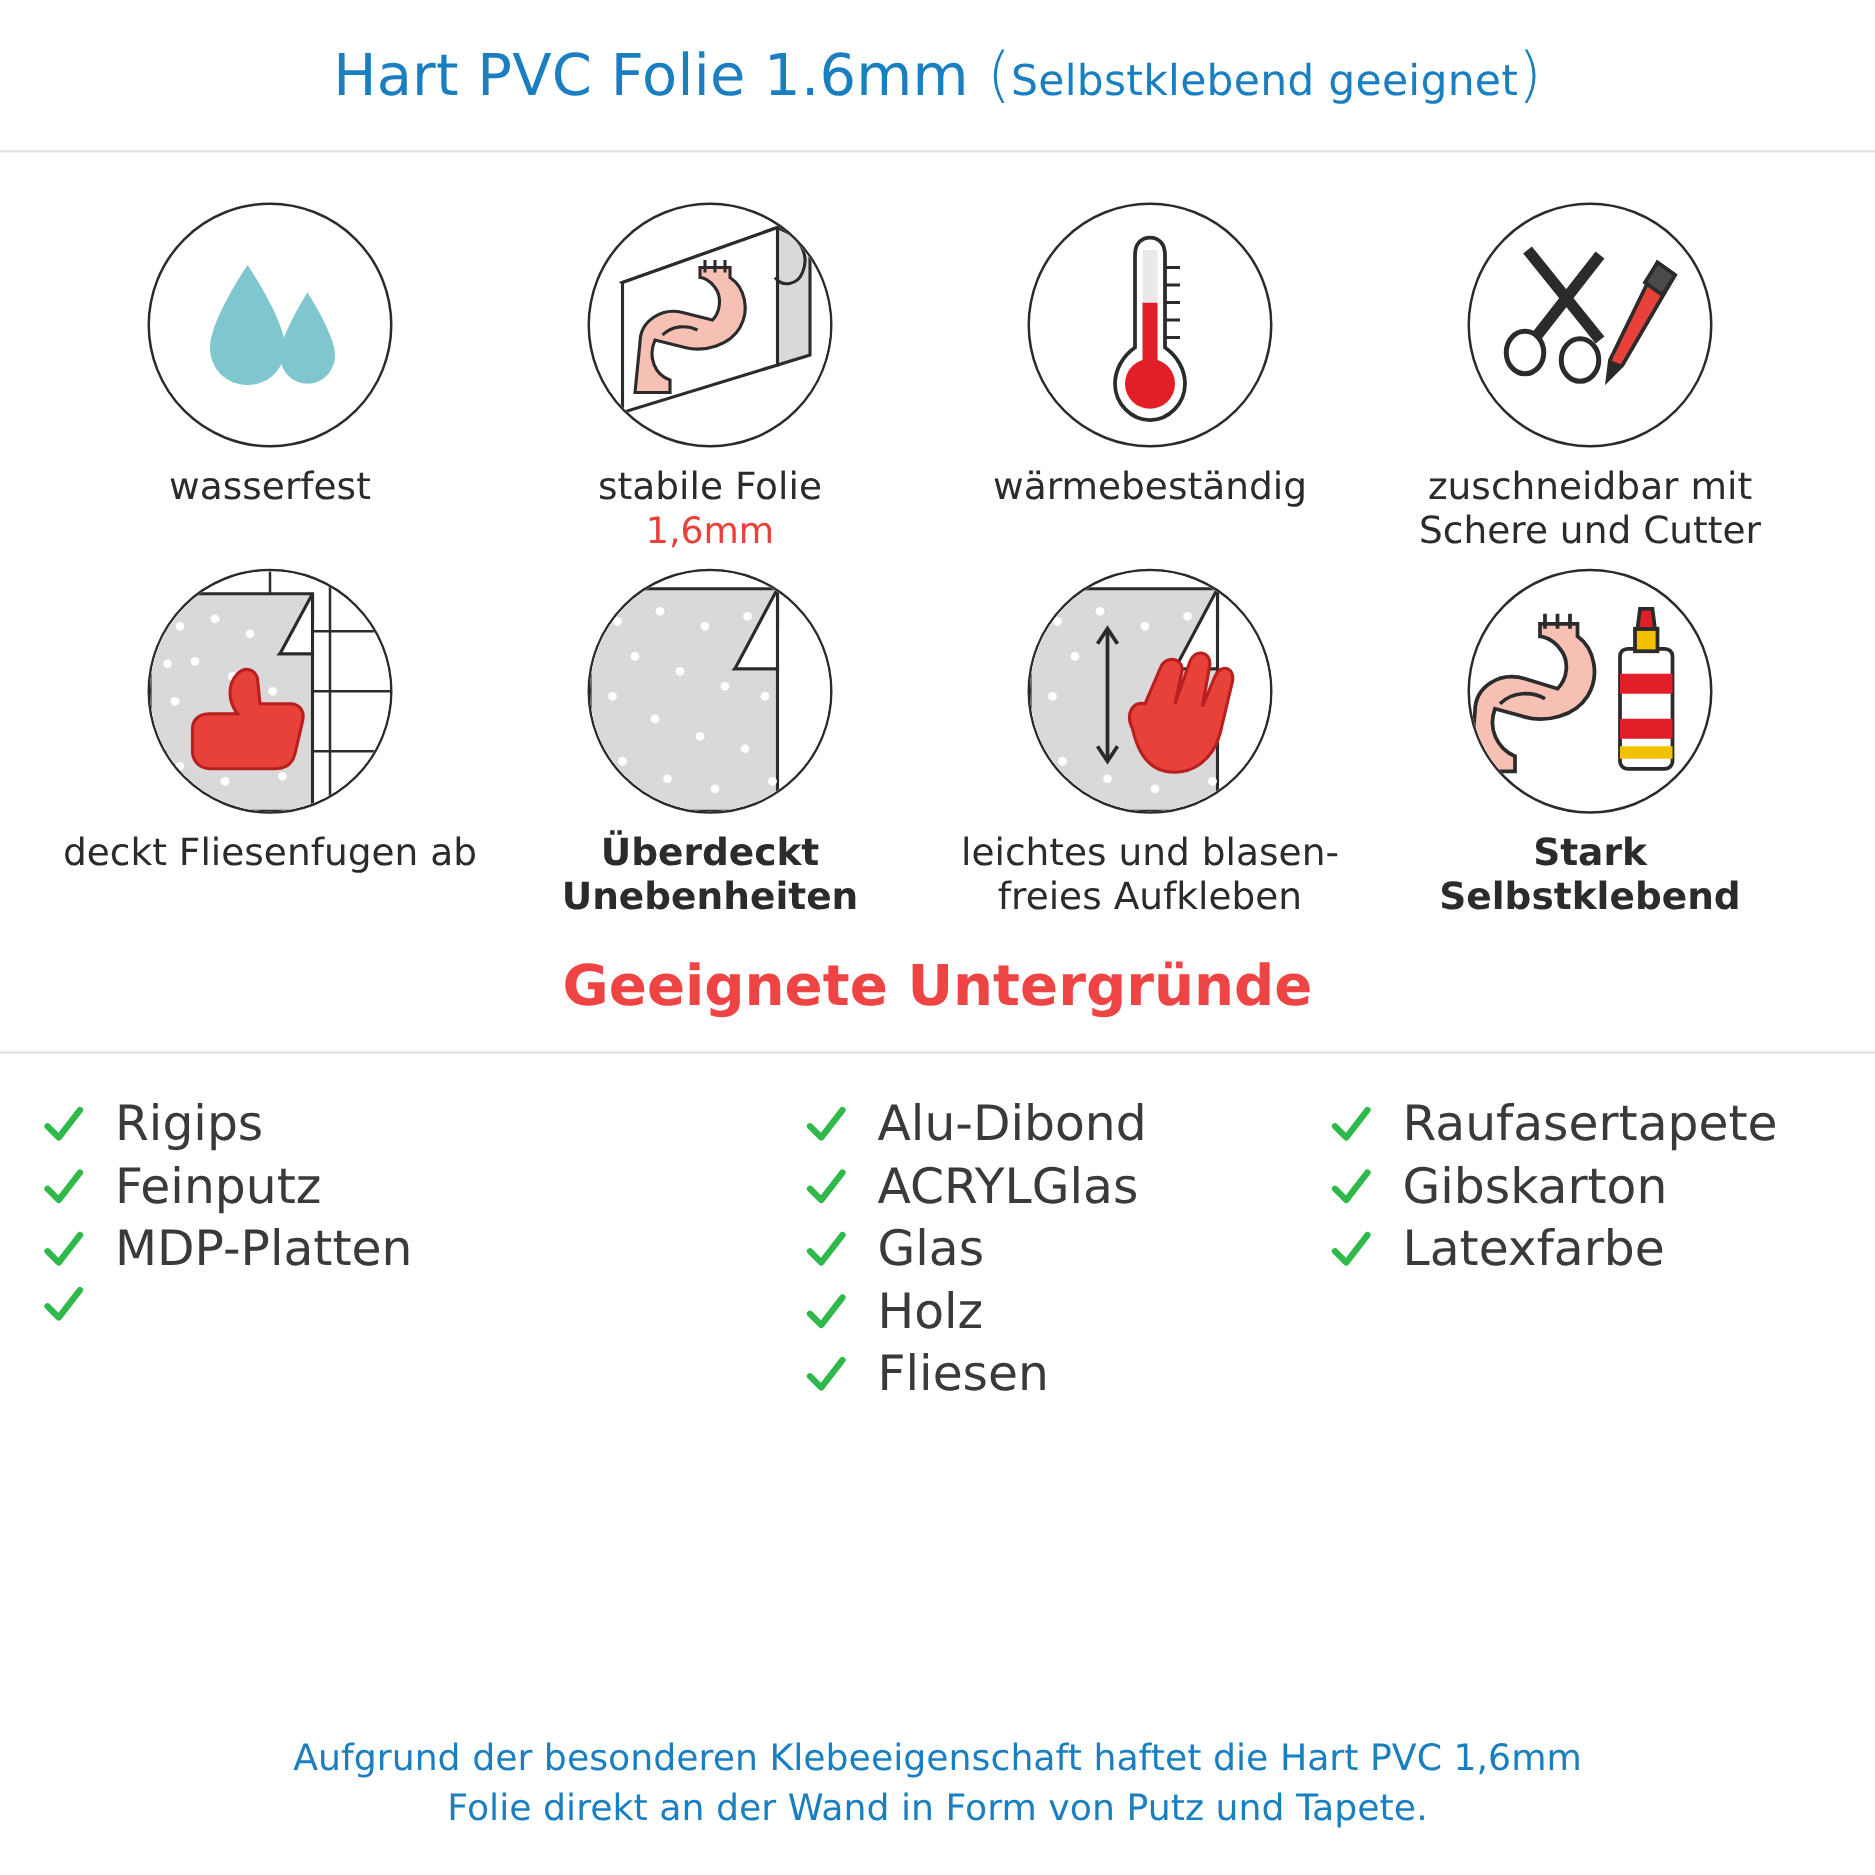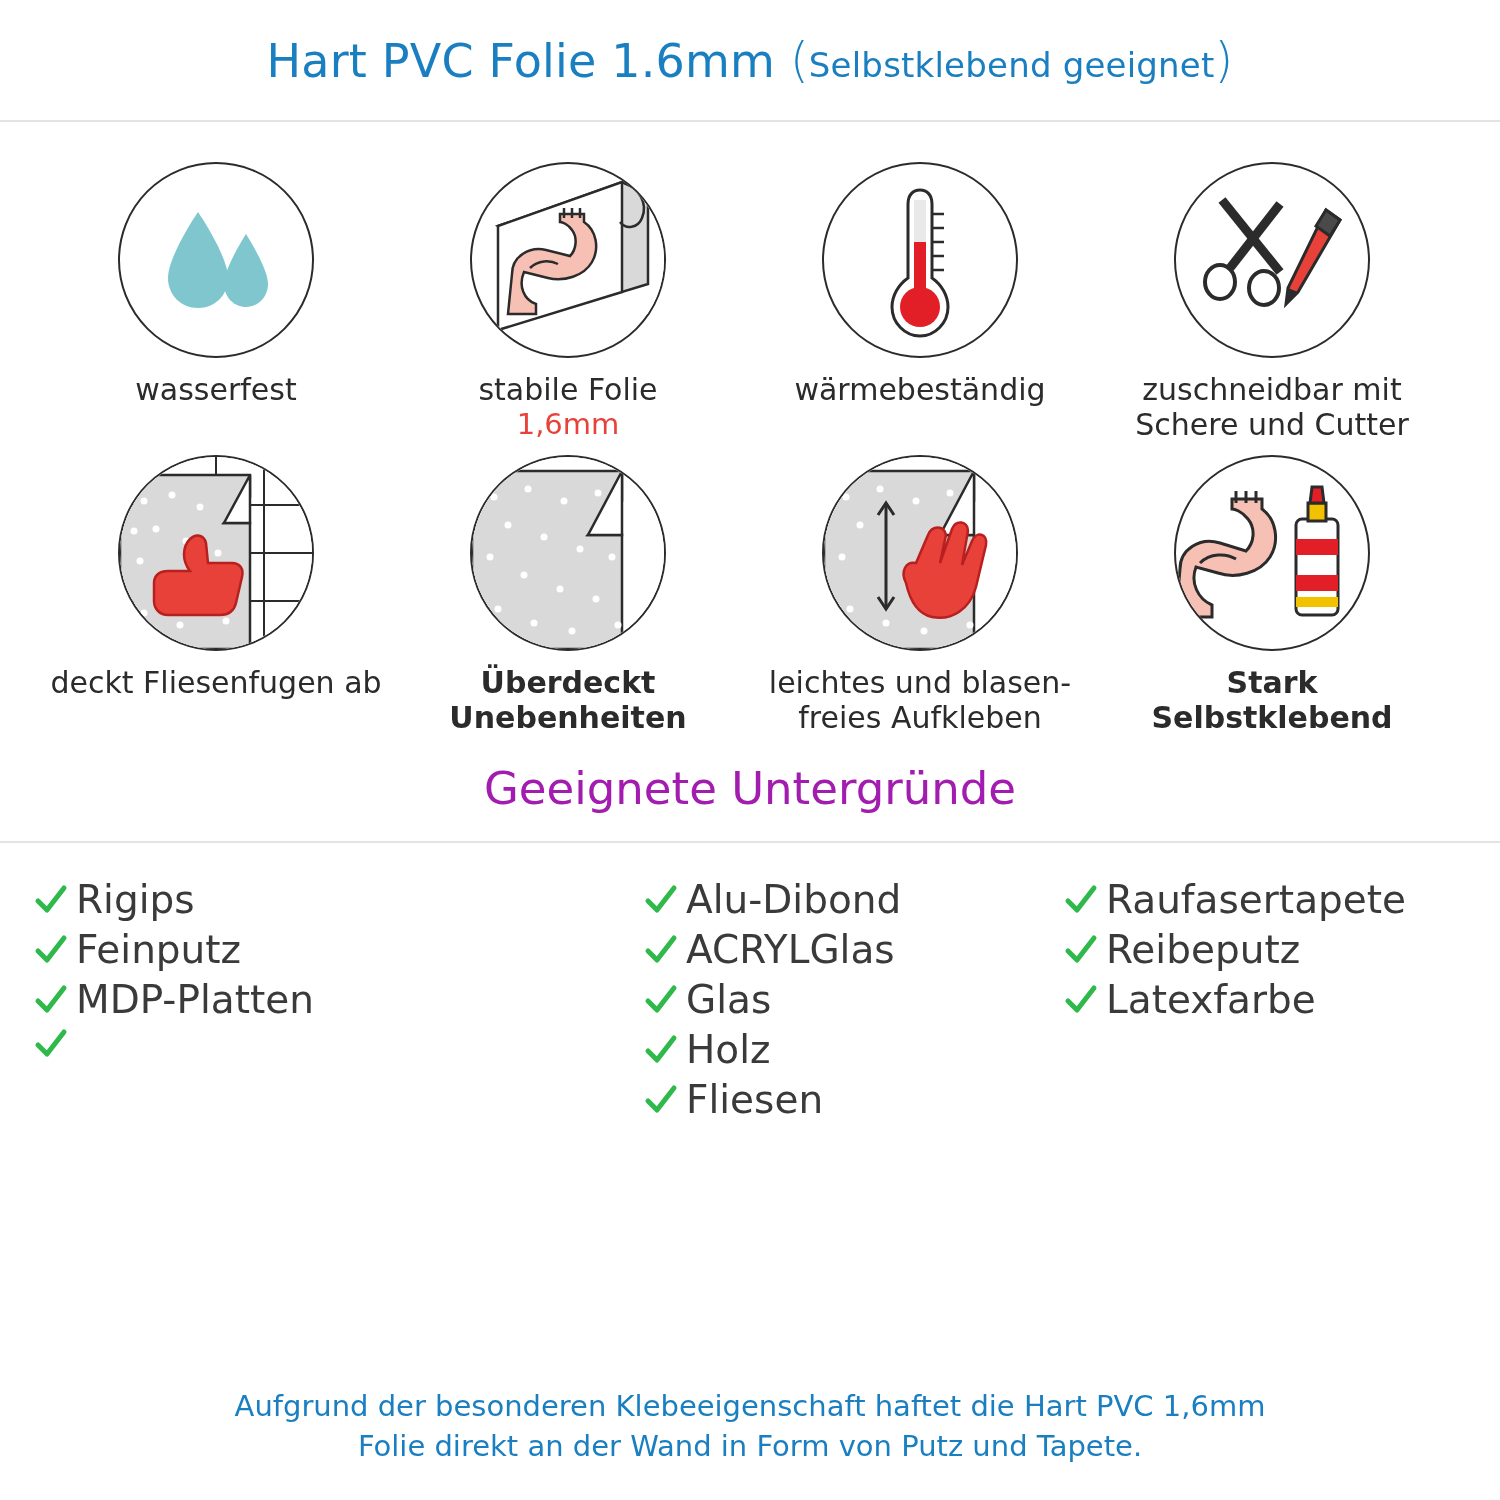--- a/index.html
+++ b/index.html
@@ -89,40 +89,40 @@
 
   
   .section-title-wrap {
     margin-top: 26px;
     text-align: center;
     padding-bottom: 26px;
     border-bottom: 2px solid #e3e3e3;
   }
   .section-title {
     font-size: 45px;
-    color: #a21caf;
-    font-weight: 400;
+    color: #ef4444;
+    font-weight: 700;
   }
 
   
   .lists {
     display: grid;
     grid-template-columns: 610px 420px 1fr;
     padding: 34px 34px 0 34px;
     box-sizing: border-box;
   }
   .list-col {
     display: flex;
     flex-direction: column;
     gap: 4px;
   }
   .list-item {
     display: flex;
     align-items: center;
-    gap: 8px;
+    gap: 24px;
     font-size: 39px;
     color: #3a3a3a;
     line-height: 1.18;
     white-space: nowrap;
   }
   .check {
     flex: 0 0 auto;
     width: 34px;
     height: 34px;
     display: inline-block;
@@ -396,21 +396,21 @@
       <div class="list-item">
         <svg class="check" viewBox="0 0 34 34">
             <polyline points="4,18 13,27 30,5" fill="none" stroke="#2fb94a" stroke-width="5" stroke-linecap="round" stroke-linejoin="round"></polyline>
           </svg>
         <span>Raufasertapete</span>
       </div>
       <div class="list-item">
         <svg class="check" viewBox="0 0 34 34">
             <polyline points="4,18 13,27 30,5" fill="none" stroke="#2fb94a" stroke-width="5" stroke-linecap="round" stroke-linejoin="round"></polyline>
           </svg>
-        <span>Reibeputz</span>
+        <span>Gibskarton</span>
       </div>
       <div class="list-item">
         <svg class="check" viewBox="0 0 34 34">
             <polyline points="4,18 13,27 30,5" fill="none" stroke="#2fb94a" stroke-width="5" stroke-linecap="round" stroke-linejoin="round"></polyline>
           </svg>
         <span>Latexfarbe</span>
       </div>
     </div>
 
   </div>

